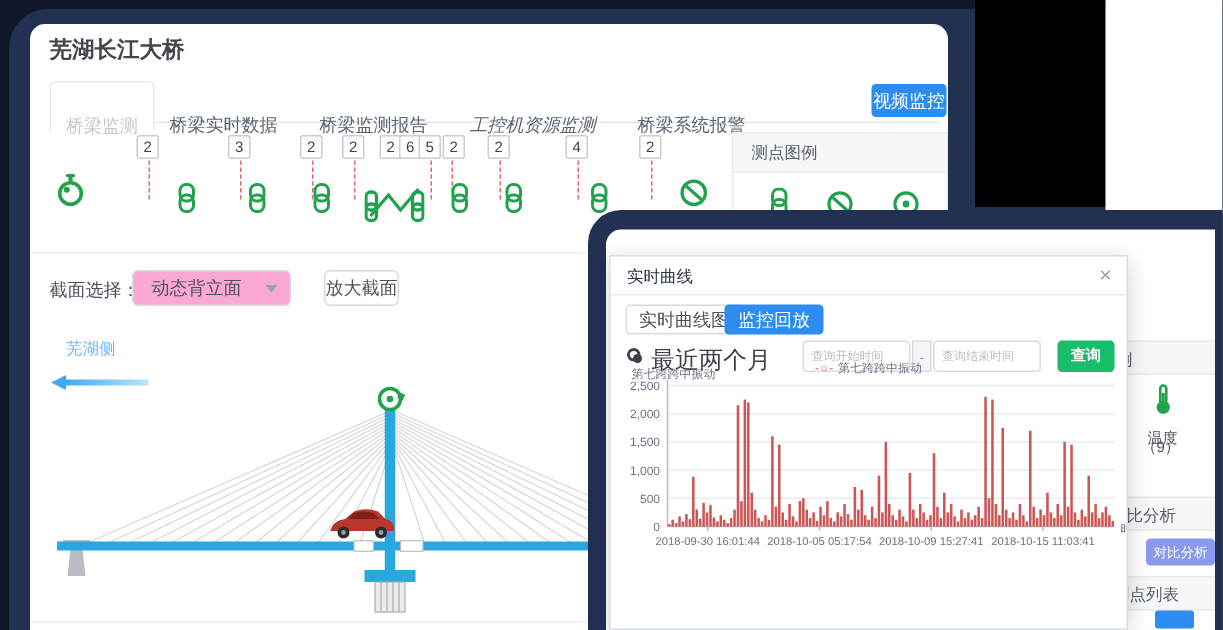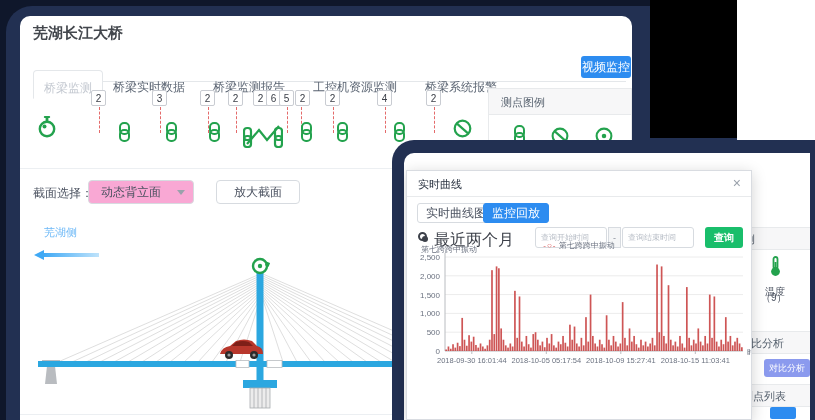--- a/index.html
+++ b/index.html
@@ -13,21 +13,21 @@
     border-top-left-radius:26px; }
   .black-rect { left:650px; top:0; width:87px; height:138px; background:#000; }
   .white-tr { left:737px; top:0; width:78px; height:142px; background:#fff; }
 
   
   .main-card { left:20px; top:16px; width:612px; height:404px; background:#fff;
     border-radius:10px 10px 0 0; }
   .page-title { left:13px; top:8px; font-size:15px; font-weight:bold; color:#43474d; }
   .tabs-bar { left:13px; top:38px; width:593px; height:28px; border-bottom:1px solid #e4e7ea; }
   .tab { position:absolute; top:0; height:28px; line-height:27px; font-size:12px;
-    color:#5a6472; padding:4px 10px; white-space:nowrap; cursor:pointer;margin-top:16px; }
+    color:#5a6472; padding:16px 10px; white-space:nowrap; cursor:pointer; }
   .tab.active { background:#fff; border:1px solid #e4e7ea; border-bottom:1px solid #fff;
     border-radius:4px 4px 0 0; color:#c3c8d0; top:0; height:29px; }
   .video-btn { left:561px; top:40px; width:50px; height:22px; background:#2d8cf0; color:#fff;
     font-size:12px; text-align:center; line-height:22px; border-radius:3px; cursor:pointer; }
 
   
   .badge { position:absolute; top:0; width:15px; height:16px; background:#fff;
     border:1px solid #c9ccd2; border-radius:2px; font-size:10px; color:#3c4049;
     text-align:center; line-height:15px; }
   .dash { position:absolute; top:17px; width:0; height:26px; border-left:1px dashed #e46a6a; }
@@ -43,21 +43,21 @@
   .divider { background:#eceff2; height:1px; }
 
   
   .sec-label { font-size:12px; color:#4b5260; }
   .select-box { width:106px; height:24px; border:1px solid #d7dbe0; border-radius:4px;
     font-size:12px; color:#4b5260; line-height:22px; padding-left:12px; position:relative;
     cursor:pointer; background:#f9a8d4; }
   .select-caret { position:absolute; right:8px; top:9px; width:0; height:0;
     border-left:4px solid transparent; border-right:4px solid transparent;
     border-top:5px solid #9aa1ab; }
-  .zoom-btn { width:84px; height:24px; border:1px solid #d7dbe0; border-radius:4px;
+  .zoom-btn { width:50px; height:24px; border:1px solid #d7dbe0; border-radius:4px;
     background:#fff; font-size:12px; color:#4b5260; text-align:center; line-height:22px;
     cursor:pointer; }
 
   .side-label { font-size:11px; color:#6eb9f7; }
 
   
   .front-frame { left:392px; top:140px; width:423px; height:280px; background:#223052;
     border-top-left-radius:22px; }
   .front-window { left:404px; top:153px; width:406px; height:267px; background:#fff;
     border-top-left-radius:10px; }
@@ -105,21 +105,21 @@
 <div id="stage">
   <div class="abs bg-frame"></div>
 
   <div class="abs main-card">
     <div class="abs page-title">芜湖长江大桥</div>
 
     <div class="abs tabs-bar" id="main-tabs">
         <div class="tab active" style="left: 0px;">桥梁监测</div>
         <div class="tab" style="left: 170px;">桥梁监测报告</div>
         <div class="tab" style="left: 70px;">桥梁实时数据</div>
-        <div class="tab" style="left: 270px;">工控机资源监测</div>
+        <div class="tab" style="left: 270px; font-style: italic;">工控机资源监测</div>
         <div class="tab" style="left: 382px;">桥梁系统报警</div>
       </div>
     <div class="abs video-btn">视频监控</div>
 
     <div class="abs" id="sensor-strip" style="left:0; top:74px; width:468px; height:70px;">
 
       <svg class="strip-icon" style="left:18px; top:26px;" width="18" height="22" viewBox="0 0 18 22">
         <circle cx="9" cy="13" r="7.2" fill="none" stroke="#23a24d" stroke-width="2.4"></circle>
         <circle cx="6.5" cy="10.5" r="2" fill="#23a24d"></circle>
         <rect x="7.6" y="1" width="2.8" height="4" fill="#23a24d"></rect>

